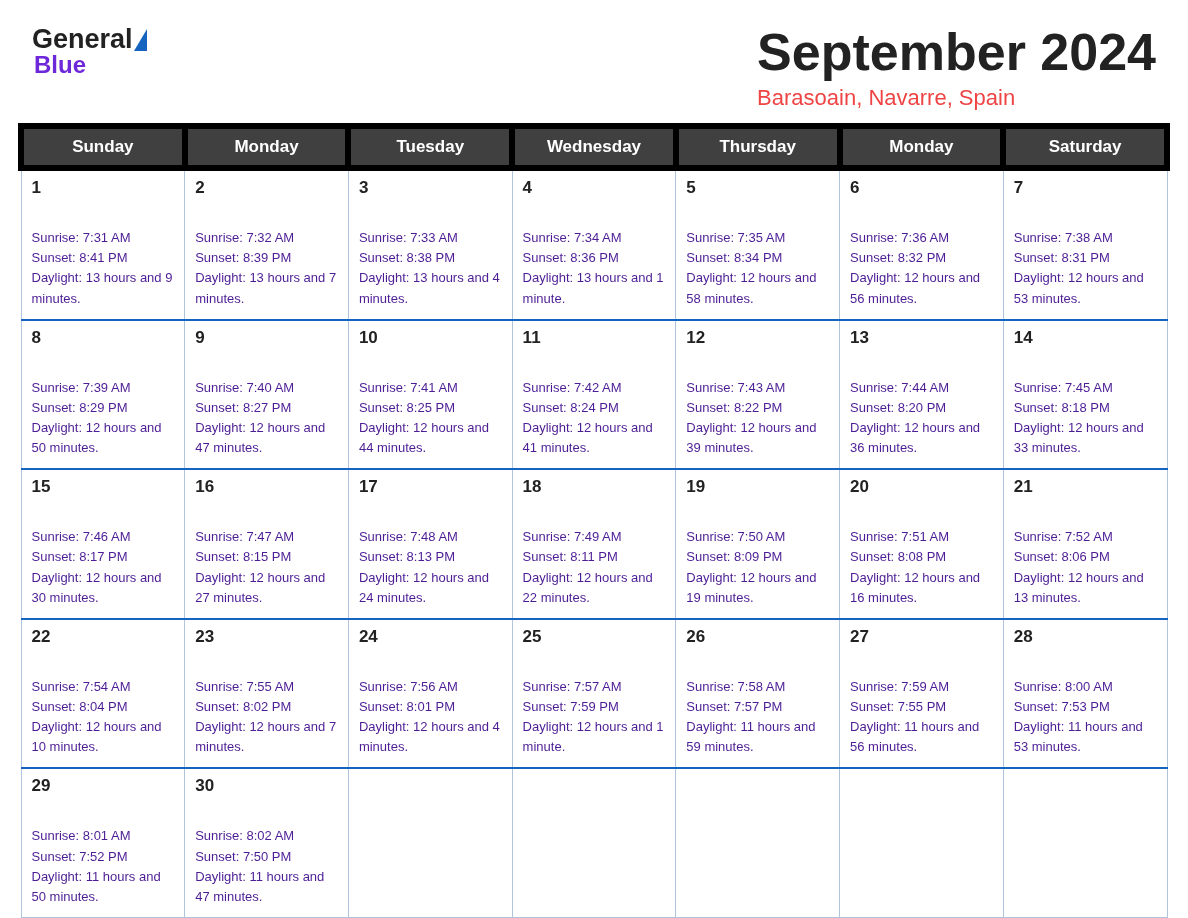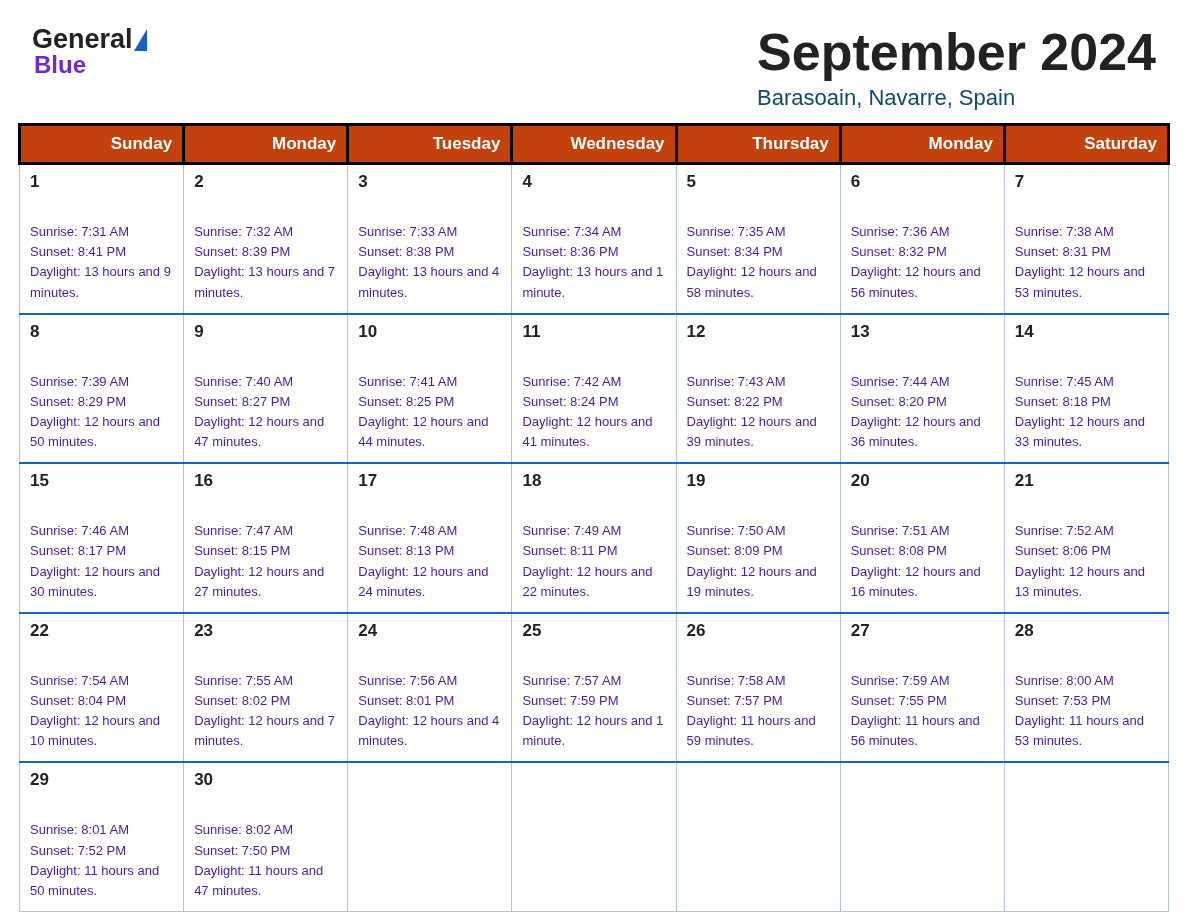--- a/index.html
+++ b/index.html
@@ -21,37 +21,37 @@
       text-align: left;
     }
     .title-main {
       font-size: 52px;
       font-weight: bold;
       color: #222;
       line-height: 1.1;
     }
     .title-sub {
       font-size: 22px;
-      color: #0c4a6e;
+      color: #ef4444;
       margin-top: 4px;
     }
     .calendar {
       margin: 0 18px 18px 18px;
       border-collapse: collapse;
       width: calc(100% - 36px);
       table-layout: fixed;
     }
     .calendar th {
-      background: #c2410c;
+      background: #404040;
       color: #fff;
       font-size: 17px;
       font-weight: bold;
       padding: 8px 10px;
-      text-align: right;
-      border: 3px solid #000000;
+      text-align: center;
+      border: 6px solid #000000;
     }
     .calendar td {
       border: 1px solid #b0c4de;
       vertical-align: top;
       padding: 7px 10px 10px 10px;
       font-size: 13.5px;
       color: #222;
       width: 14.28%;
       min-height: 110px;
       height: 110px;

